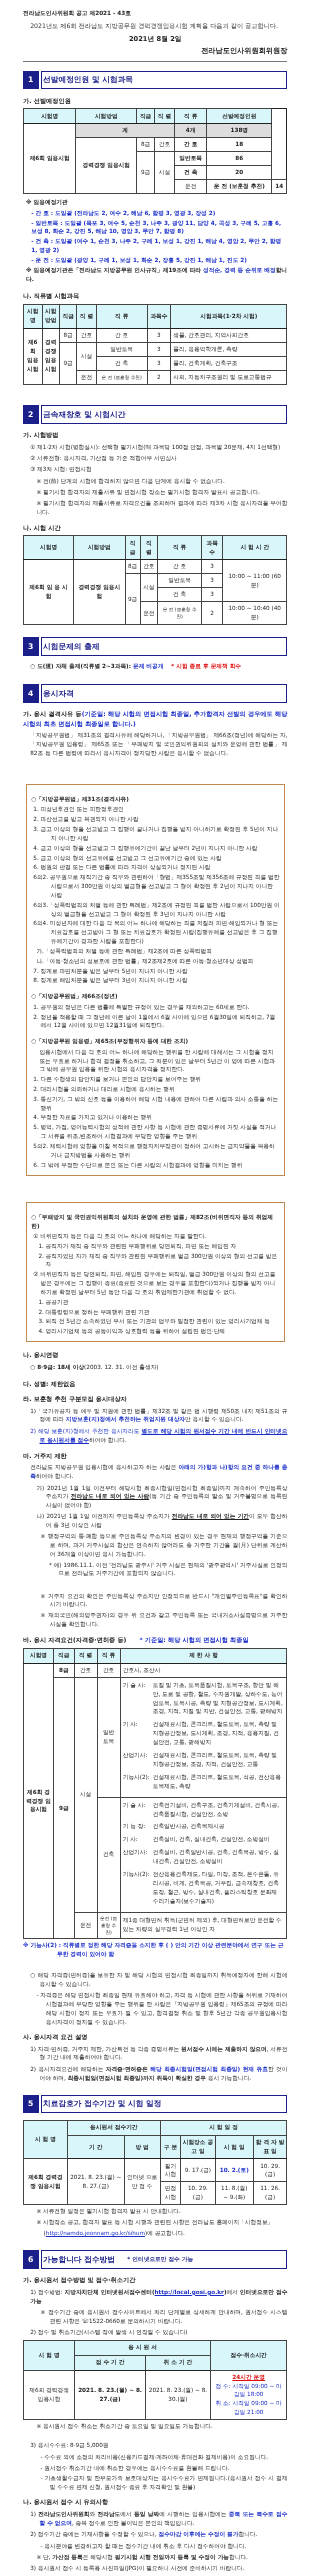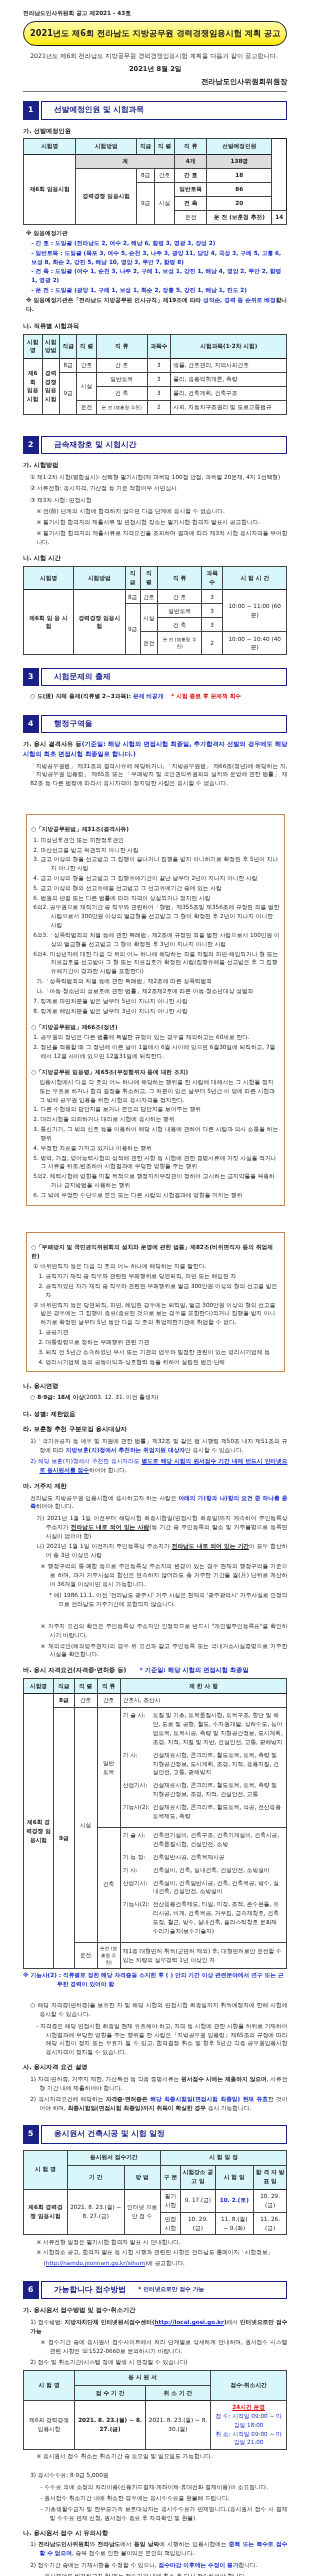--- a/index.html
+++ b/index.html
@@ -6,21 +6,21 @@
   body { width: 309px; background: #fff; font-family: "DejaVu Sans", sans-serif; color: #222; font-size: 5.7px; line-height: 1.55; }
   .page { padding: 5.2px 21.6px 15.5px 23px; }
   .doc-no { font-size: 5.7px; font-weight: bold; margin: 4.1px 0 3.1px 0; }
   .title-banner { border: 0.8px solid #222; border-radius: 14.4px; background: linear-gradient(#fffbb0, #fff35a 60%, #ffe800); text-align: center; font-weight: bold; font-size: 8.2px; padding: 5.2px 3.1px; margin-bottom: 5.2px; }
   .intro { font-size: 6.2px; text-indent: 7.2px; text-align: justify; color: #333; }
   .date { text-align: center; font-weight: bold; font-size: 6.7px; margin: 3.1px 0 1px; }
   .signer { text-align: right; font-weight: bold; font-size: 7.2px; }
   .dbl-rule { border-top: 1.5px double #777; margin: 4.1px 0 9.3px; }
   .sec-head { display: flex; align-items: stretch; height: 18.5px; margin: 8.2px 0 6.2px; }
   .sec-num { width: 15.5px; background: #1b1f8a; color: #fff; font-weight: bold; font-size: 7.7px; display: flex; align-items: center; justify-content: center; margin-right: 2.6px; }
-  .sec-title { flex: 1; border: 0.8px solid #1b1f8a; border-right-width: 0.8px; color: #1b1f8a; font-weight: bold; font-size: 7.7px; display: flex; align-items: center; padding-left: 12px; text-align: right; }
+  .sec-title { flex: 1; border: 0.8px solid #1b1f8a; border-right-width: 0.8px; color: #1b1f8a; font-weight: bold; font-size: 7.7px; display: flex; align-items: center; padding-left: 1px; text-align: right; }
   .sec-title .sub { font-size: 5.7px; margin-left: 12.4px; font-weight: bold; }
   .sub-head { font-weight: bold; font-size: 6.2px; margin: 5.2px 0 3.1px; }
   table { border-collapse: collapse; width: 100%; font-size: 5.7px; }
   th { background: #d9f7fb; font-weight: bold; border: 0.5px solid #444; padding: 2.6px 1.5px; text-align: center; }
   td { border: 0.5px solid #444; padding: 2.1px 2.1px; text-align: center; vertical-align: middle; }
   table.thick { border: 1px solid #222; }
   thead tr:last-child th { border-bottom: 1px solid #222; }
   .total-row td { background: #ddd; font-weight: bold; }
   .bold { font-weight: bold; }
   .blue { color: #1a2ec8; }
@@ -42,21 +42,20 @@
   .footnote-blue { color: #1a2ec8; font-weight: bold; margin: 2.1px 0 5.2px; padding-left: 34px; text-indent: -34px; }
   .link { color: #1a2ec8; text-decoration: underline; }
   .small-note { font-size: 4.6px; }
 </style>
 </head>
 <body>
 
 <div class="page">
 
   <div class="doc-no">전라남도인사위원회 공고 제2021 - 43호</div>
-  <div class="title-banner">2021년도 제6회 전라남도 지방공무원 경력경쟁임용시험 계획 공고</div>
   <p class="intro">2021년도 제6회 전라남도 지방공무원 경력경쟁임용시험 계획을 다음과 같이 공고합니다.</p>
   <div class="date">2021년  8월  2일</div>
   <div class="signer">전라남도인사위원회위원장</div>
   <div class="dbl-rule"></div>
 
   <div class="sec-head">
     <div class="sec-num">1</div>
     <div class="sec-title">선발예정인원 및 시험과목</div>
   </div>
   <div class="sub-head">가. 선발예정인원</div>
@@ -210,21 +209,21 @@
   </table>
 
   <div class="sec-head" style="margin-top:12.4px">
     <div class="sec-num">3</div>
     <div class="sec-title">시험문제의 출제</div>
   </div>
   <div class="para bold"><span>○ 도(道) 자체 출제(직류별 2~3과목): </span><span class="blue">문제 비공개</span>&nbsp;&nbsp;&nbsp;&nbsp;<span class="red">* 시험 종료 후 문제책 회수</span></div>
 
   <div class="sec-head" style="margin-top:13.4px">
     <div class="sec-num">4</div>
-    <div class="sec-title">행정구역을</div>
+    <div class="sec-title">응시자격</div>
   </div>
   <div class="sub-head" style="text-align:justify"><span>가. 응시 결격사유 등</span><span class="blue">(기준일: 해당 시험의 면접시험 최종일, 추가합격자 선발의 경우에도 해당 시험의 최초 면접시험 최종일로 합니다.)</span></div>
   <div class="para">「지방공무원법」 제31조의 결격사유에 해당하거나, 「지방공무원법」 제66조(정년)에 해당하는 자, 「지방공무원 임용령」 제65조 또는 「부패방지 및 국민권익위원회의 설치와 운영에 관한 법률」 제82조 등 다른 법령에 따라서 응시자격이 정지당한 사람은 응시할 수 없습니다.</div>
 
   <div class="law-box" style="margin-top:26px">
     <div class="lt">○「지방공무원법」제31조(결격사유)</div>
     <div class="li2">1. 피성년후견인 또는 피한정후견인</div>
     <div class="li2">2. 파산선고를 받고 복권되지 아니한 사람</div>
     <div class="li2">3. 금고 이상의 형을 선고받고 그 집행이 끝나거나 집행을 받지 아니하기로 확정된 후 5년이 지나지 아니한 사람</div>
     <div class="li2">4. 금고 이상의 형을 선고받고 그 집행유예기간이 끝난 날부터 2년이 지나지 아니한 사람</div>
@@ -360,21 +359,21 @@
 
   <div class="para hang" style="margin-top:12.4px">○ 해당 자격증(면허증)을 보유한 자 및 해당 시험의 면접시험 최종일까지 취득예정자에 한해 시험에 응시할 수 있습니다.</div>
   <div class="para2 hang">- 자격증은 해당 면접시험 최종일 현재 유효해야 하고, 자격 등 시험에 관한 사항을 허위로 기재하여 시험결과에 부당한 영향을 주는 행위를 한 사람은『지방공무원 임용령』제65조의 규정에 따라 해당 시험이 정지 또는 무효가 될 수 있고, 합격결정 취소 및 향후 5년간 각종 공무원임용시험 응시자격이 정지될 수 있습니다.</div>
 
   <div class="sub-head">사. 응시자격 요건 설명</div>
   <div class="para hang"><span>1) 자격·면허증, 거주지 제한, 가산특전 등 각종 증명서류는 </span><span class="bold">원서접수 시에는 제출하지 않으며</span><span>, 서류전형 기간 내에 제출하여야 합니다.</span></div>
   <div class="para hang"><span>2) 응시자격요건에 해당하는 </span><span class="bold">자격증·면허증은 </span><span class="blue bold">해당 최종시험일(면접시험 최종일) 현재 유효</span><span>한 것이어야 하며, </span><span class="bold">최종시험일(면접시험 최종일)까지 취득이 확실한 경우</span><span> 응시 가능합니다.</span></div>
 
   <div class="sec-head" style="margin-top:12.4px">
     <div class="sec-num">5</div>
-    <div class="sec-title">응시원서 건축시공 및 시험 일정</div>
+    <div class="sec-title">치료감호가 접수기간 및 시험 일정</div>
   </div>
   <table class="thick">
     <thead>
       <tr>
         <th rowspan="2">시 험 명</th>
         <th colspan="2">응시원서 접수기간</th>
         <th colspan="4">시    험    일    정</th>
       </tr>
       <tr>
         <th>기    간</th>

